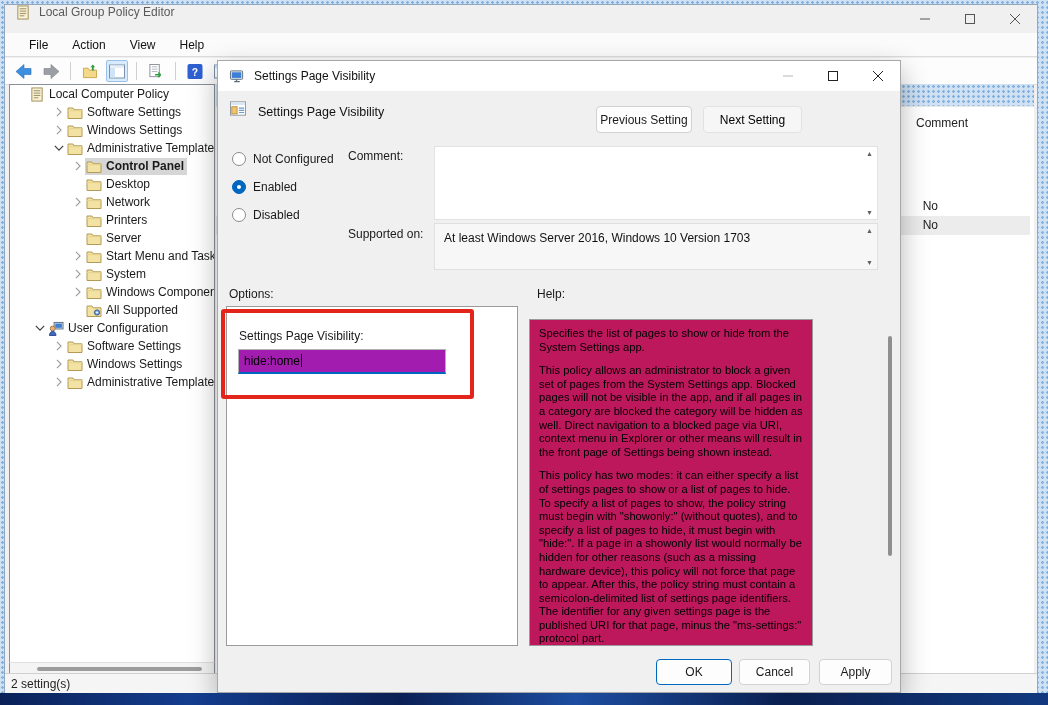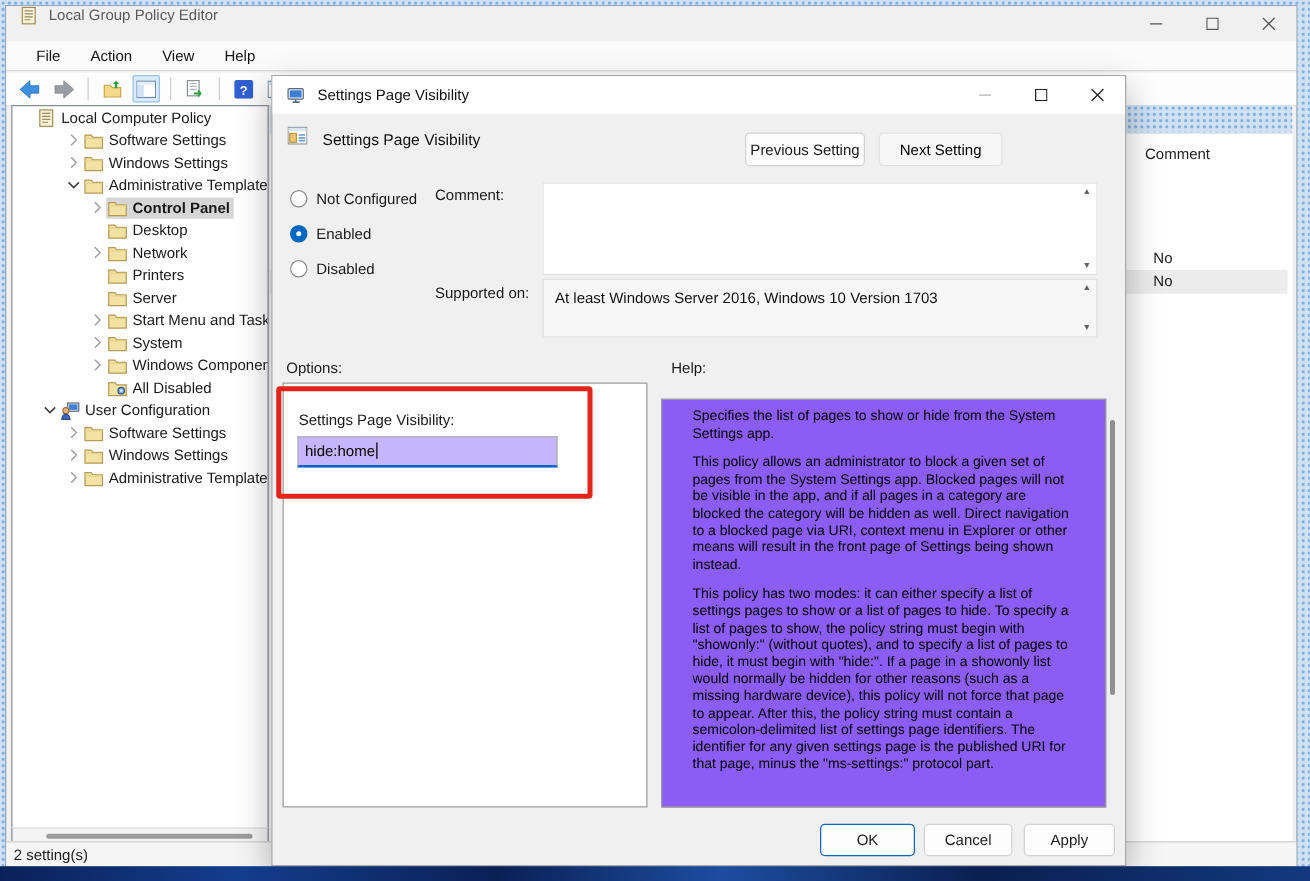--- a/index.html
+++ b/index.html
@@ -85,29 +85,29 @@
   .supported-label { position:absolute; left:130px; top:166px; }
   .supported-box { position:absolute; left:216px; top:162px; width:444px; height:47px; background:#f7f7f7; border:1px solid #e0e0e0; padding:7px 20px 0 9px; color:#111; }
   .spin-up, .spin-down { position:absolute; right:4px; font-size:7px; color:#606060; }
   .spin-up { top:3px; } .spin-down { bottom:3px; }
 
   .options-label { position:absolute; left:11px; top:226px; }
   .help-label { position:absolute; left:319px; top:226px; }
 
   .options-panel { position:absolute; left:8px; top:245px; width:292px; height:340px; background:#fff; border:1px solid #9a9a9a; }
   .opt-field-label { position:absolute; left:12px; top:22px; }
-  .opt-input { position:absolute; left:11px; top:42px; width:208px; height:25px; background:#c4b5fd;
+  .opt-input { position:absolute; left:11px; top:42px; width:208px; height:25px; background:#a21caf;
     border:1px solid #b0b0b0; border-bottom:2px solid #0067c0; padding:4px 5px 0 5px; color:#000; }
   .caret { display:inline-block; width:1px; height:13px; background:#000; vertical-align:-2px; margin-left:1px; }
 
   .red-annotation { position:absolute; left:3px; top:248px; width:253px; height:90px;
     border:4px solid #e2241a; border-radius:3px; z-index:50; pointer-events:none; }
 
-  .help-panel { position:absolute; left:311px; top:258px; width:356px; height:327px; background:#8b5cf6;
-    border:1px solid #9a9a9a; padding:7px 24px; overflow:hidden; }
+  .help-panel { position:absolute; left:311px; top:258px; width:284px; height:327px; background:#be185d;
+    border:1px solid #9a9a9a; padding:7px 9px; overflow:hidden; }
   .help-para { font-size:11.2px; line-height:13.6px; margin-bottom:10px; color:#000; }
   .help-scrollbar { position:absolute; left:670px; top:275px; width:4px; height:220px; background:#8f8f8f; border-radius:2px; }
 
   .dlg-bottom-btn { height:26px; }
   .ok-btn { position:absolute; left:438px; top:598px; width:76px; border-color:#0067c0; }
   .cancel-btn { position:absolute; left:521px; top:598px; width:71px; }
   .apply-btn { position:absolute; left:601px; top:598px; width:73px; }
 </style>
 </head>
 <body>
@@ -382,21 +382,21 @@
         <div class="tree-row" style="padding-left: 61px;">
           <div class="chev none"></div>
           <div class="node">
             <div class="ticon">
               <svg viewBox="0 0 16 14">
                 <path d="M1 2.5h5l1.2 1.8H15V13H1z" fill="#f2e3a5" stroke="#b59a55"></path>
                 <circle cx="11" cy="9" r="2.6" fill="#7aa7e0" stroke="#35588e"></circle>
                 <circle cx="11" cy="9" r="0.9" fill="#fff"></circle>
               </svg>
             </div>
-            <div class="tlabel">All Disabled</div>
+            <div class="tlabel">All Supported</div>
           </div>
         </div>
         <div class="tree-row" style="padding-left: 23px;">
           <div class="chev expanded">
             <svg viewBox="0 0 12 8">
               <path d="M1 1.5 6 6.5 11 1.5" fill="none" stroke="#404040" stroke-width="1.5"></path>
             </svg>
           </div>
           <div class="node">
             <div class="ticon">

